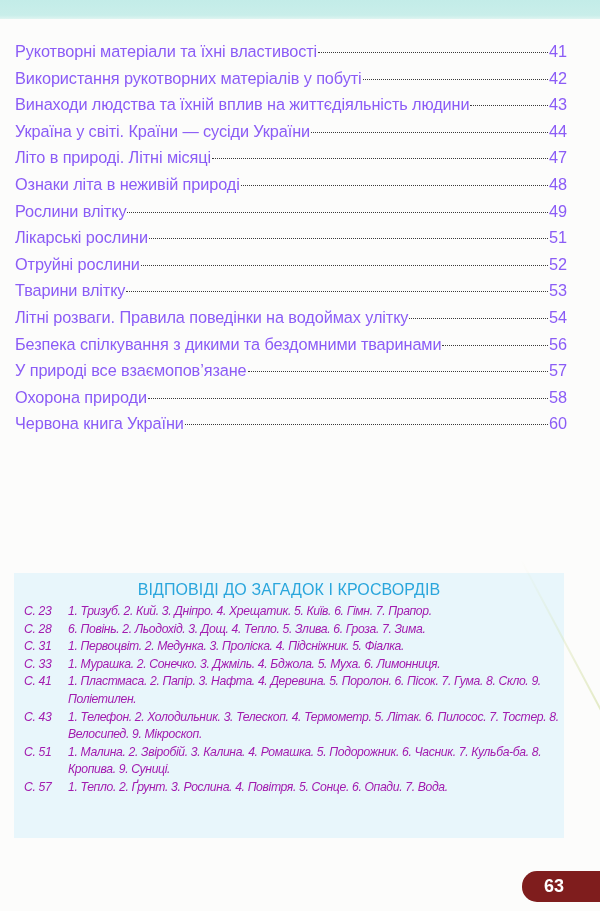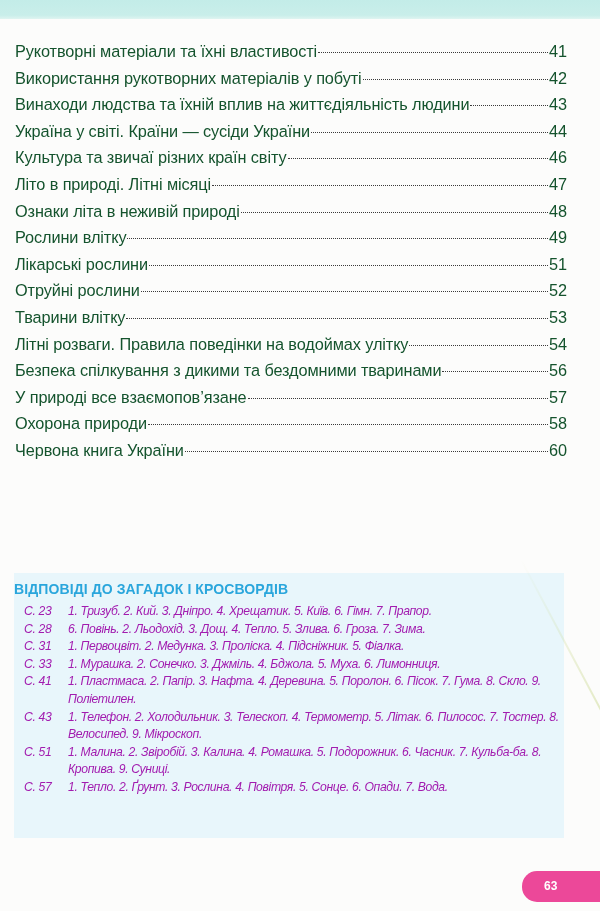--- a/index.html
+++ b/index.html
@@ -18,41 +18,41 @@
 
     .toc {
       position: absolute; left: 15px; top: 38px; width: 552px;
     }
     .toc-row {
       display: flex; align-items: baseline;
       height: 26.6px;
       font-size: 16.3px;
       line-height: 26.6px;
       letter-spacing: -0.1px;
-      color: #14532d;
+      color: #8b5cf6;
     }
     .toc-title { white-space: nowrap; flex: 0 0 auto; }
     .toc-dots {
       flex: 1 1 auto;
       margin: 0 1px;
       border-bottom: 1.6px dotted #3a3a3a;
       transform: translateY(-4px);
       min-width: 10px;
     }
     .toc-page { flex: 0 0 auto; text-align: right; min-width: 18px; }
 
     .answers {
       position: absolute; left: 14px; top: 573px; width: 550px; height: 265px;
       background: #e8f6fb;
     }
     .answers-title {
       position: absolute; left: 0; top: 8px; width: 100%;
-      text-align: left;
-      font-weight: bold;
-      font-size: 14px;
+      text-align: center;
+      font-weight: normal;
+      font-size: 16px;
       letter-spacing: 0.1px;
       color: #2aa6dc;
     }
     .answers-list {
       position: absolute; left: 10px; top: 30px; width: 535px;
     }
     .ans-row {
       display: flex; align-items: flex-start;
       font-style: italic;
       font-size: 12.2px;
@@ -66,25 +66,25 @@
     .deco-line {
       position: absolute; left: 520px; top: 560px; width: 2px; height: 360px;
       background: linear-gradient(180deg, rgba(200,215,140,0) 0%, rgba(200,215,140,0.5) 50%, rgba(200,215,140,0) 100%);
       transform: rotate(-28deg);
       transform-origin: top left;
       pointer-events: none;
     }
 
     .page-tab {
       position: absolute; left: 522px; top: 871px; width: 78px; height: 31px;
-      background: #ec4899;
+      background: #7f1d1d;
       border-radius: 15px 0 0 15px;
       color: #ffffff;
       font-weight: bold;
-      font-size: 12px;
+      font-size: 18px;
       line-height: 31px;
       padding-left: 22px;
     }
   </style>
 </head>
 <body>
 
 <div class="page">
   <div class="top-banner"></div>
 
@@ -101,25 +101,20 @@
     </div>
     <div class="toc-row">
       <span class="toc-title">Винаходи людства та їхній вплив на життєдіяльність людини</span>
       <span class="toc-dots"></span>
       <span class="toc-page">43</span>
     </div>
     <div class="toc-row">
       <span class="toc-title">Україна у світі. Країни — сусіди України</span>
       <span class="toc-dots"></span>
       <span class="toc-page">44</span>
-    </div>
-    <div class="toc-row">
-      <span class="toc-title">Культура та звичаї різних країн світу</span>
-      <span class="toc-dots"></span>
-      <span class="toc-page">46</span>
     </div>
     <div class="toc-row">
       <span class="toc-title">Літо в природі. Літні місяці</span>
       <span class="toc-dots"></span>
       <span class="toc-page">47</span>
     </div>
     <div class="toc-row">
       <span class="toc-title">Ознаки літа в неживій природі</span>
       <span class="toc-dots"></span>
       <span class="toc-page">48</span>

